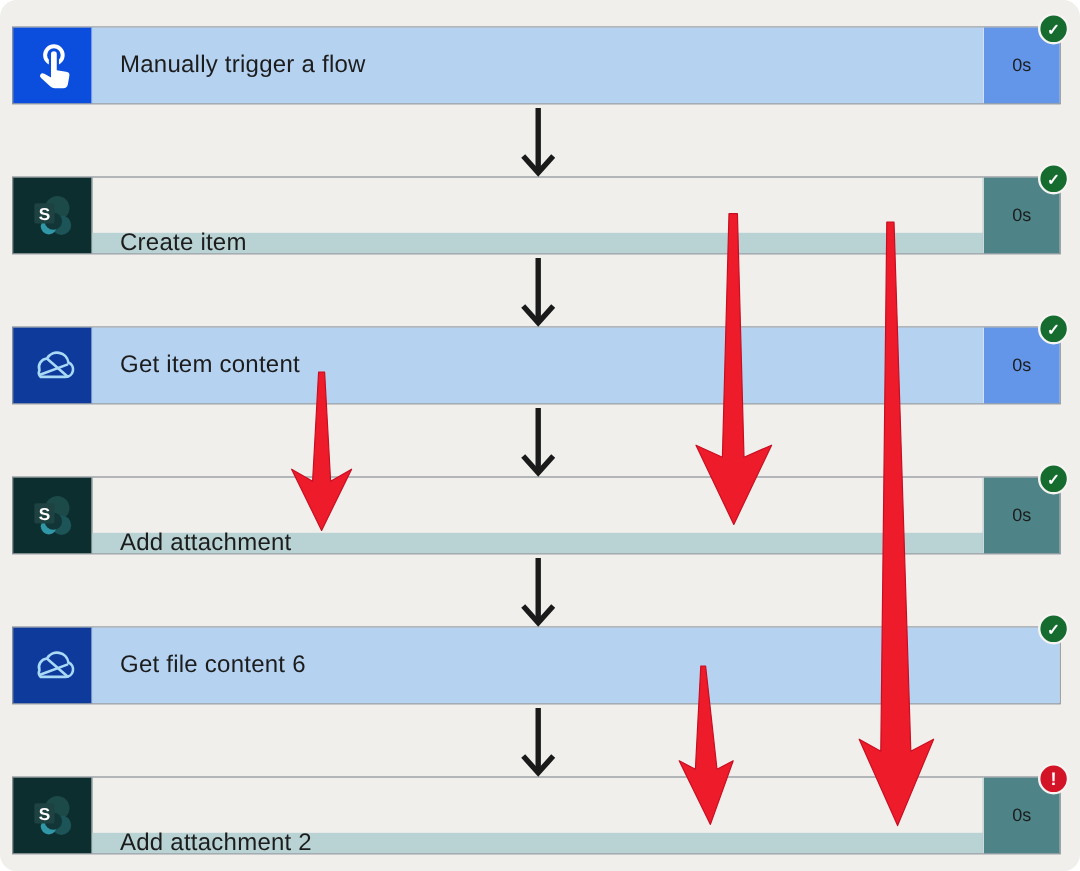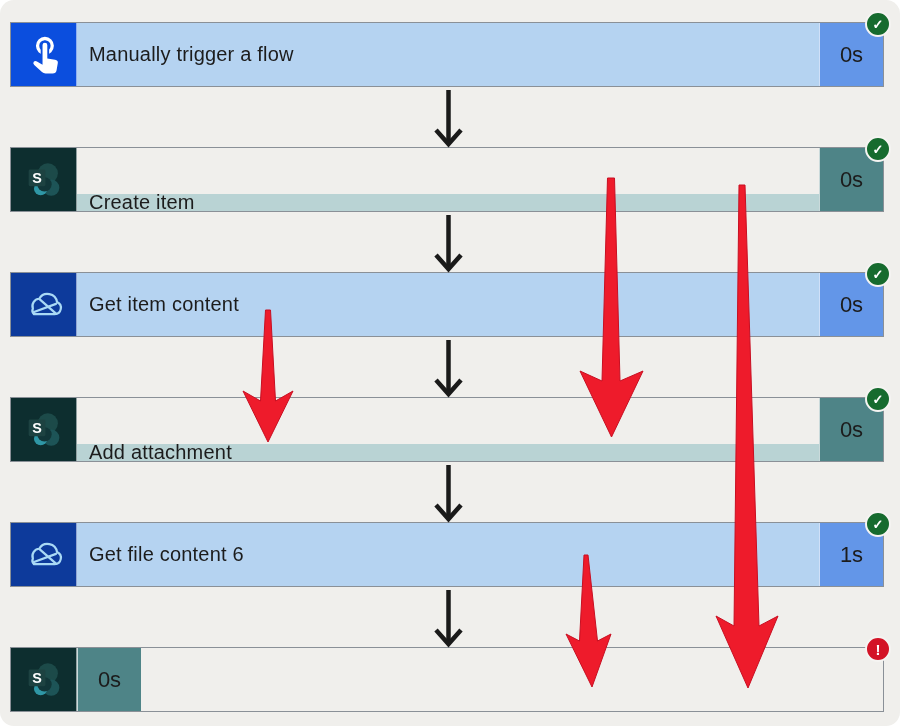--- a/index.html
+++ b/index.html
@@ -16,28 +16,28 @@
   .step-1{top:22px;} .step-2{top:147px;} .step-3{top:272px;}
   .step-4{top:397px;} .step-5{top:522px;} .step-6{top:647px;}
   .iconbox{
     width:66px;flex:0 0 66px;display:flex;align-items:center;justify-content:center;
     border-right:1px solid rgba(255,255,255,.55);box-sizing:border-box;
   }
   .icon-trigger{background:var(--trigger_blue,#0b4ede);}
   .icon-onedrive{background:var(--onedrive_blue,#0d3a9b);}
   .icon-sharepoint{background:var(--sharepoint_dark,#0d2e2f);}
   .body{
-    flex:1;display:flex;align-items:center;padding-left:12px;
+    flex:1;display:flex;align-items:center;padding-left:23px;
     font-size:20px;color:var(--text,#1c1c1c);letter-spacing:.2px;text-align:right;
   }
   .step.blue .body{background:var(--row_blue,#b5d3f1);}
   .step.teal .body{background:var(--row_teal,#b9d3d4);margin-top:46px;}
   .duration{
     width:64px;flex:0 0 64px;display:flex;align-items:center;justify-content:center;
-    font-size:22px;color:var(--text,#1c1c1c);
+    font-size:15px;color:var(--text,#1c1c1c);
     border-left:1px solid rgba(255,255,255,.7);box-sizing:border-box;
   }
   .step.blue .duration{background:var(--duration_blue,#6396e8);}
   .step.teal .duration{background:var(--duration_teal,#4e8487);}
   .badge{
     position:absolute;top:-12px;right:-8px;width:22px;height:22px;border-radius:50%;
     border:2px solid #f5f4f2;display:flex;align-items:center;justify-content:center;
     color:#fff;font-weight:bold;z-index:7;
   }
   .badge.success{background:var(--badge_green,#166b2e);font-size:13px;}
@@ -114,35 +114,35 @@
     <div class="iconbox icon-onedrive">
       <svg width="46" height="46" viewBox="0 0 48 48">
         <g fill="none" stroke="#a9d9f5" stroke-width="2.3" stroke-linejoin="round" stroke-linecap="round">
           <path d="M13.5 33.5 h21.5 a6.5 6.5 0 0 0 2.6 -12.5 A10 10 0 0 0 19 17.5 a7.6 7.6 0 0 0 -6.6 10.2 a5 5 0 0 0 1.1 5.8 z"></path>
           <path d="M12.9 31.6 L36.5 22.8"></path>
           <path d="M19.6 18.2 L36.8 33.2"></path>
         </g>
       </svg>
     </div>
     <div class="body">Get file content 6</div>
-    <div class="duration">1s</div>
     <div class="badge success">✓</div>
   </div>
 
   <div class="step step-6 teal">
     <div class="iconbox icon-sharepoint">
       <svg width="46" height="46" viewBox="0 0 48 48">
         <circle cx="28" cy="17" r="10.5" fill="#1c4a49"></circle>
         <circle cx="31.5" cy="32" r="8.5" fill="#1d5457"></circle>
         <circle cx="20.5" cy="33" r="7" fill="#2f97a6"></circle>
         <circle cx="24.5" cy="28.5" r="7.5" fill="#123638"></circle>
         <rect x="8" y="13" width="17.5" height="17.5" rx="1.5" fill="#1d4241"></rect>
         <text x="16.7" y="27.5" text-anchor="middle" font-family="Liberation Sans, sans-serif" font-size="15" font-weight="bold" fill="#ffffff">S</text>
       </svg>
     </div>
+    <div class="body">Add attachment 2</div>
     <div class="duration">0s</div>
     <div class="badge error">!</div>
   </div>
 
   <svg id="overlay" viewBox="0 0 900 726">
 
     <g>
       <path class="connector" d="M448.5 90 V143"></path>
       <path class="connector" d="M436 130 L448.5 144 L461 130"></path>
     </g>

